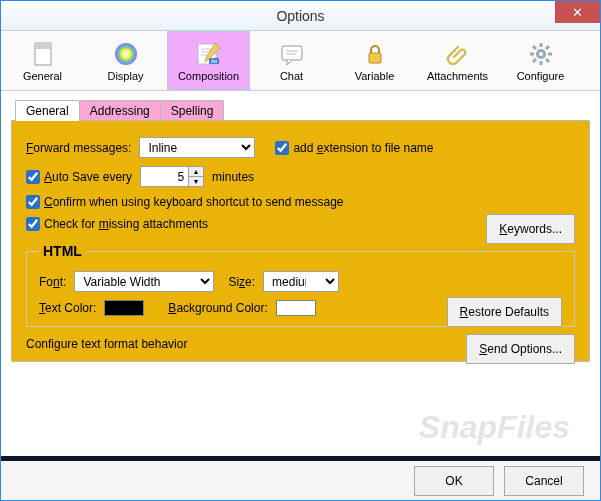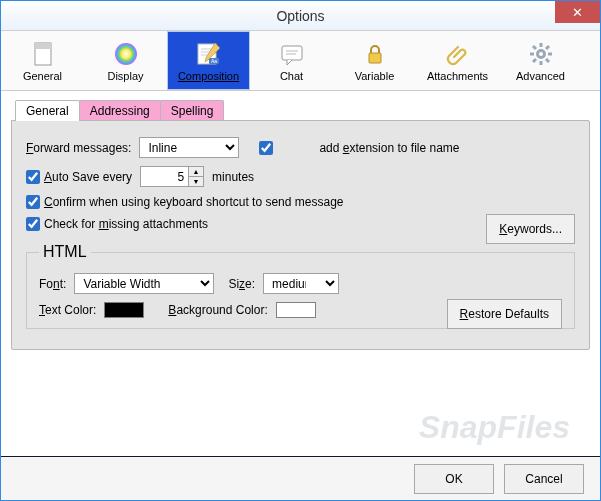--- a/index.html
+++ b/index.html
@@ -47,23 +47,22 @@
     width: 83px;
     display: flex;
     flex-direction: column;
     align-items: center;
     justify-content: center;
     gap: 2px;
     cursor: pointer;
     border: 1px solid transparent;
   }
   .tool-item.active {
-    background: #1d4ed8;
+    background: #f0abfc;
     border: 1px solid #b5cde8;
-    text-decoration: underline;
   }
   .tool-item .ticon { width: 28px; height: 28px; display:flex; align-items:center; justify-content:center; }
   .tool-item .tlabel { font-size: 11px; }
   .content {
     padding: 8px 10px 10px 10px;
     position: relative;
     height: calc(100% - 30px - 60px - 44px);
   }
   .tabs {
     display: flex;
@@ -81,21 +80,21 @@
     border-radius: 2px 2px 0 0;
     font-size: 12px;
   }
   .tab.active {
     background: #fff;
     position: relative;
     z-index: 2;
   }
   .tabpanel {
     border: 1px solid #b8b8b8;
-    background: #e5e5e5;
+    background: #eab308;
     padding: 16px 14px 10px 14px;
     border-radius: 0 2px 2px 2px;
     position: relative;
   }
   .row {
     display: flex;
     align-items: center;
     gap: 8px;
     margin-bottom: 8px;
   }
@@ -126,29 +125,29 @@
     padding: 0 12px;
     background: #f0f0f0;
     border: 1px solid #a8a8a8;
     cursor: pointer;
   }
   fieldset {
     border: 1px solid #c8c8c8;
     margin: 4px 0 10px 0;
     padding: 12px 12px 8px 12px;
   }
-  legend { padding: 0 4px; font-size:16px;}
+  legend { padding: 0 4px; font-size:14px;font-weight:bold;}
   .swatch {
     width: 40px; height: 16px; border:1px solid #808080; display:inline-block; cursor:pointer;
   }
   .bottom-bar {
     position: absolute;
     bottom: 0; left:0; right:0;
     height: 44px;
-    border-top: 1px solid #0f172a;
+    border-top: 5px solid #0f172a;
     background: #f5f5f5;
     display:flex;
     justify-content:flex-end;
     align-items:center;
     gap: 10px;
     padding-right: 16px;
   }
   .bottom-bar button.win { width: 80px; }
   .watermark {
     position:absolute;
@@ -253,38 +252,38 @@
             <line x1="2" y1="13" x2="6" y2="13"></line>
             <line x1="20" y1="13" x2="24" y2="13"></line>
             <line x1="5" y1="5" x2="8" y2="8"></line>
             <line x1="18" y1="18" x2="21" y2="21"></line>
             <line x1="5" y1="21" x2="8" y2="18"></line>
             <line x1="18" y1="8" x2="21" y2="5"></line>
           </g>
           <circle cx="13" cy="13" r="2" fill="#fff"></circle>
         </svg>
     </div>
-    <div class="tlabel">Advanced</div>
+    <div class="tlabel">Configure</div>
   </div>
 </div>
 
 <div class="content">
   <div class="tabs">
     <div class="tab active">General</div>
     <div class="tab">Addressing</div>
     <div class="tab">Spelling</div>
   </div>
   <div class="tabpanel">
 
     <div class="row">
       <span><span class="underline-key">F</span>orward messages:</span>
-      <select style="width:100px">
+      <select style="width:116px">
         <option>Inline</option>
       </select>
-      <label style="display:flex;align-items:center;margin-left:12px;gap:42px;">
+      <label style="display:flex;align-items:center;margin-left:12px;">
         <input type="checkbox" checked="" style="">
         <span>add <span class="underline-key">e</span>xtension to file name</span>
       </label>
     </div>
 
     <div class="row">
       <label style="display:flex;align-items:flex-start;">
         <input type="checkbox" checked="" style="">
         <span><span class="underline-key">A</span>uto Save every</span>
       </label>
@@ -327,20 +326,24 @@
       </div>
       <div class="row right-btn-row" style="margin-top:8px;margin-bottom:2px;">
         <span><span class="underline-key">T</span>ext Color:</span>
         <span class="swatch" style="background:#000"></span>
         <span style="margin-left:16px;"><span class="underline-key">B</span>ackground Color:</span>
         <span class="swatch" style="background:#fff"></span>
         <button class="win"><span class="underline-key">R</span>estore Defaults</button>
       </div>
     </fieldset>
 
+    <div class="row right-btn-row" style="margin-top:4px;margin-bottom:0;">
+      <span>Configure text format behavior</span>
+      <button class="win"><span class="underline-key">S</span>end Options...</button>
+    </div>
 
   </div>
 </div>
 
 <div class="watermark">SnapFiles</div>
 
 <div class="bottom-bar">
   <button class="win">OK</button>
   <button class="win">Cancel</button>
 </div>

